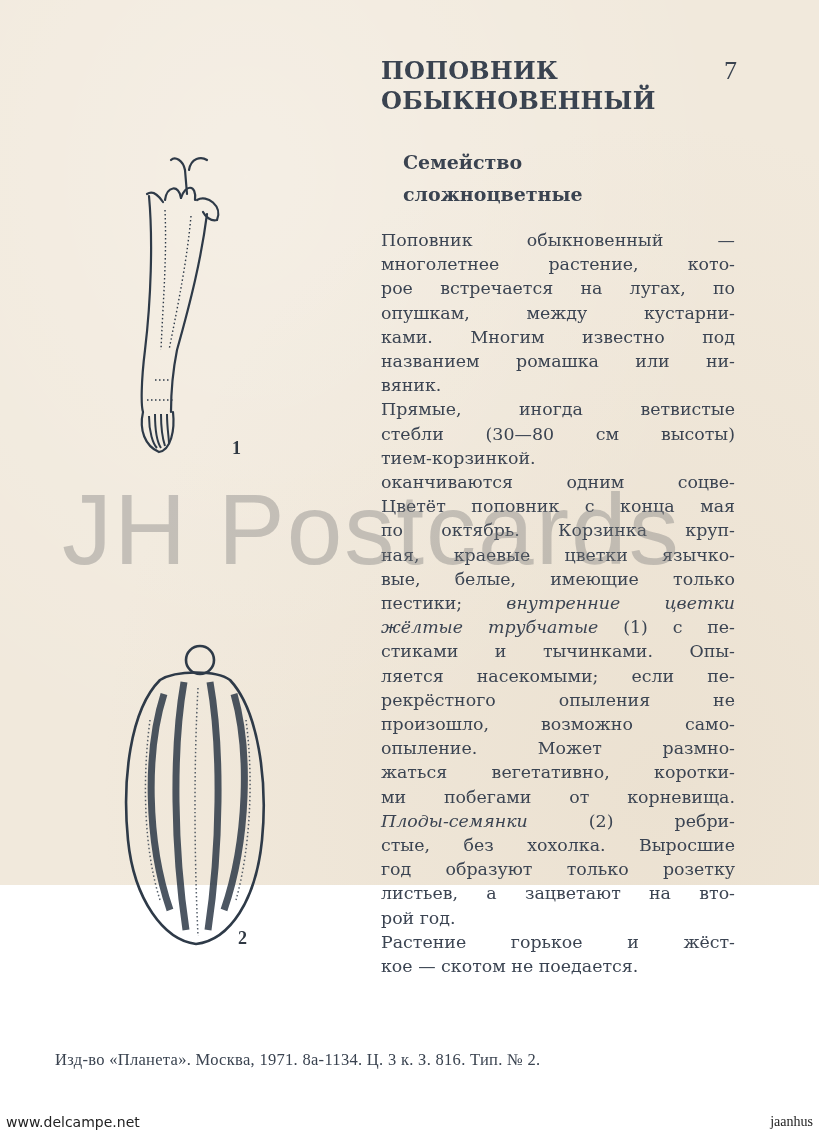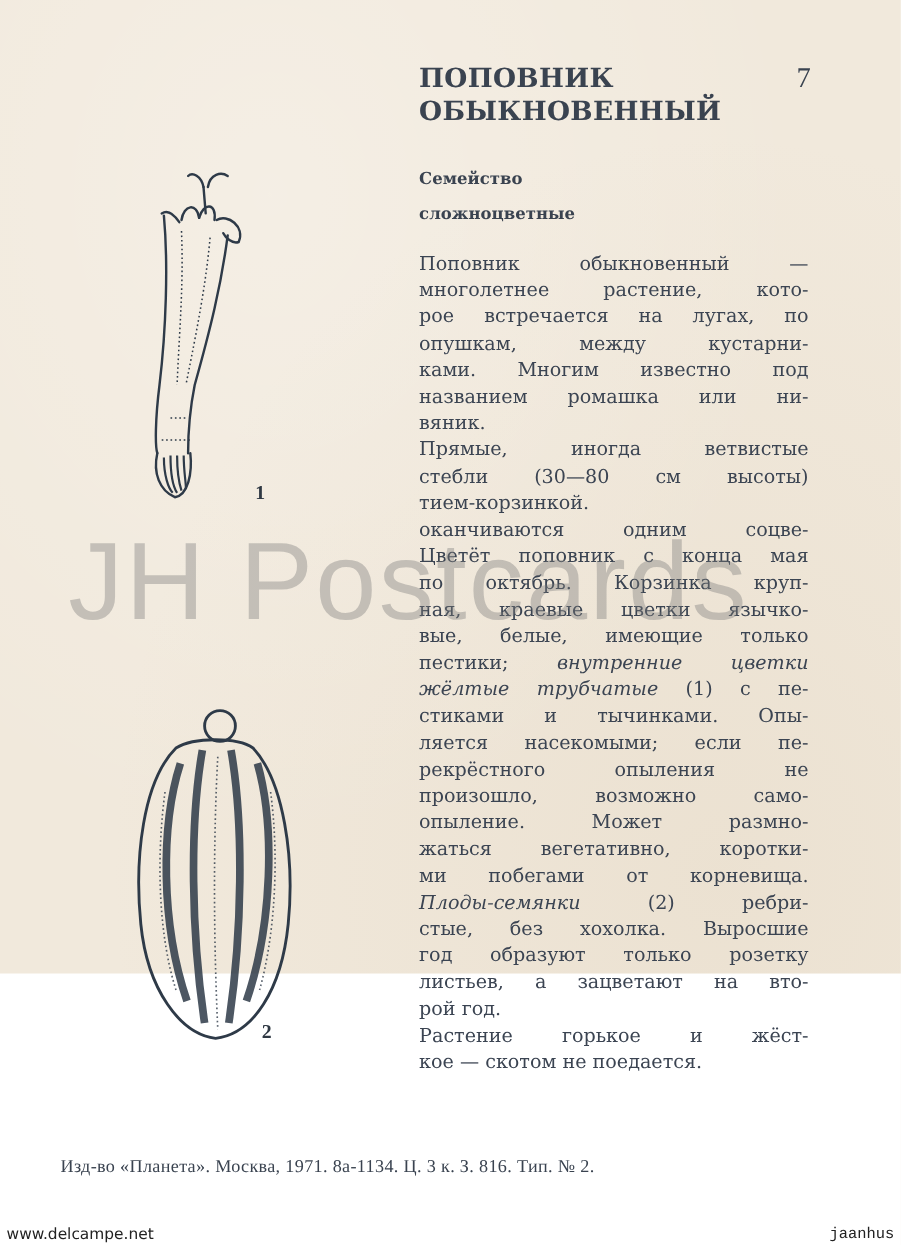--- a/index.html
+++ b/index.html
@@ -19,23 +19,23 @@
       position: absolute; left: 381px; top: 56px;
       font-family: "DejaVu Serif", serif; font-weight: bold;
       font-size: 24px; line-height: 30px; color: #3a4350;
       letter-spacing: 0.3px;
     }
     .pagenum {
       position: absolute; left: 724px; top: 56px;
       font-family: "Liberation Serif", serif; font-size: 26px; color: #3a4350;
     }
     .family {
-      position: absolute; left: 381px; top: 146px;
+      position: absolute; left: 403px; top: 146px;
       font-family: "DejaVu Serif", serif; font-weight: bold;
-      font-size: 15px; line-height: 32px; color: #3a4350;
+      font-size: 19px; line-height: 32px; color: #3a4350;
     }
     .body-text {
       position: absolute; left: 381px; top: 228px; width: 354px;
       font-family: "DejaVu Serif", serif; font-size: 17.4px; line-height: 24.2px;
       color: #3b4452; text-align: justify;
     }
     .body-text .line { display: block; text-align: justify; text-align-last: justify; white-space: nowrap; }
     .body-text .line.last { text-align-last: left; }
     .it { font-style: italic; }
     .fig-label {
@@ -52,21 +52,21 @@
       font-family: "Liberation Sans", sans-serif; font-size: 100px;
       color: rgba(120,120,120,0.38); letter-spacing: 2px; white-space: nowrap;
       line-height: 100px; pointer-events: none;
     }
     .site-left {
       position: absolute; left: 6px; top: 1114px;
       font-family: "DejaVu Sans", sans-serif; font-size: 14px; color: #222;
     }
     .site-right {
       position: absolute; right: 6px; top: 1114px;
-      font-family: Liberation Mono, monospace; font-size: 14px; color: #222;
+      font-family: Liberation Serif, serif; font-size: 14px; color: #222;
     }
     svg { position: absolute; }
   </style>
 </head>
 <body>
 
 <div class="card">
 
   <div class="title">
     <div>ПОПОВНИК</div>

